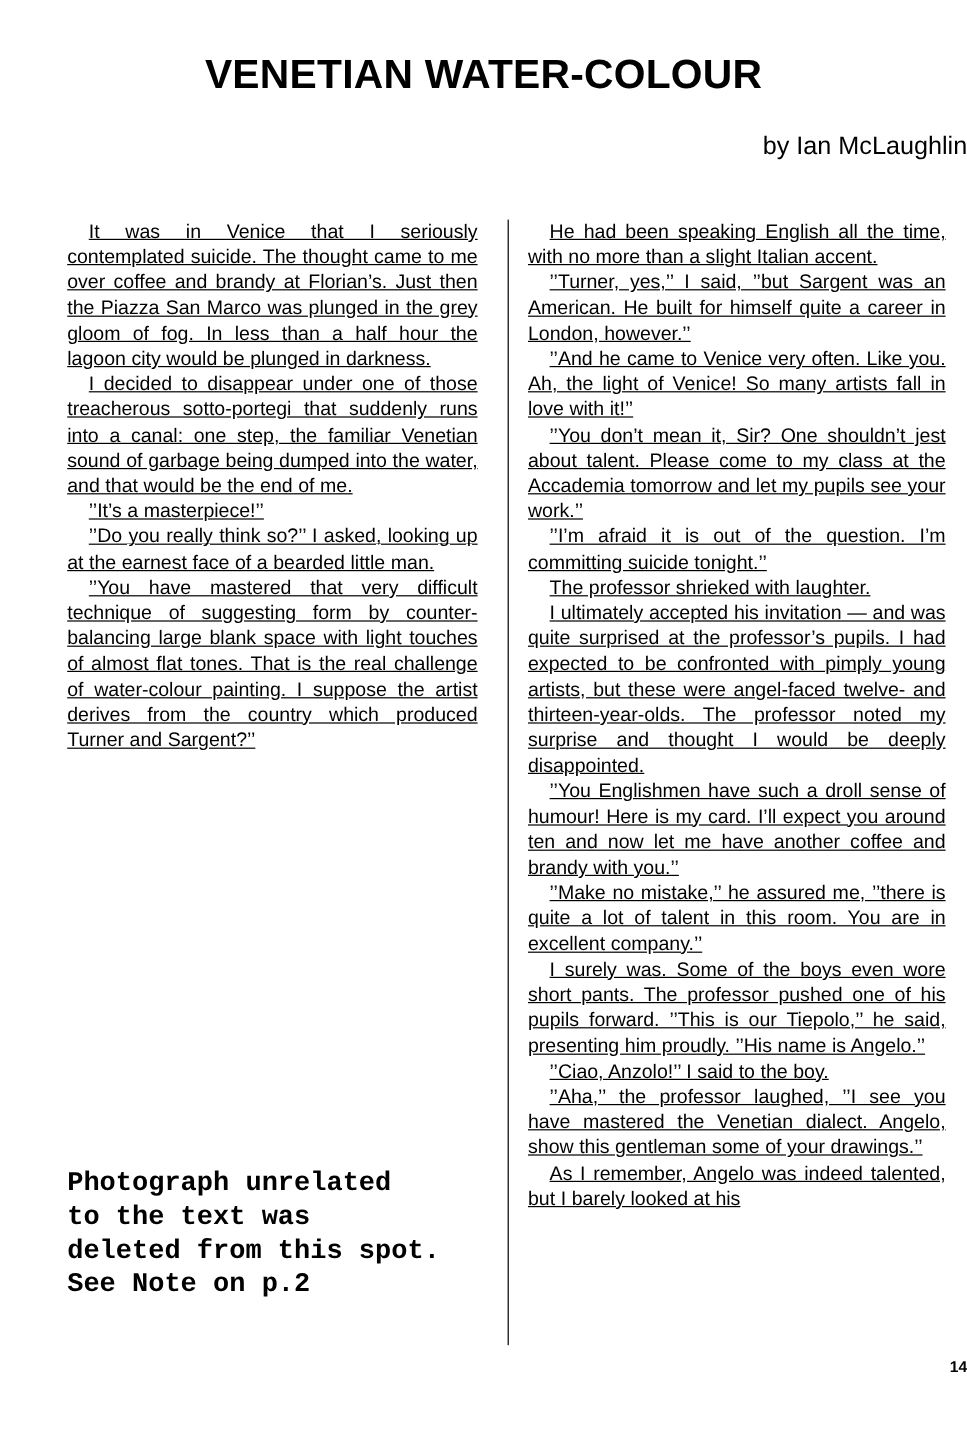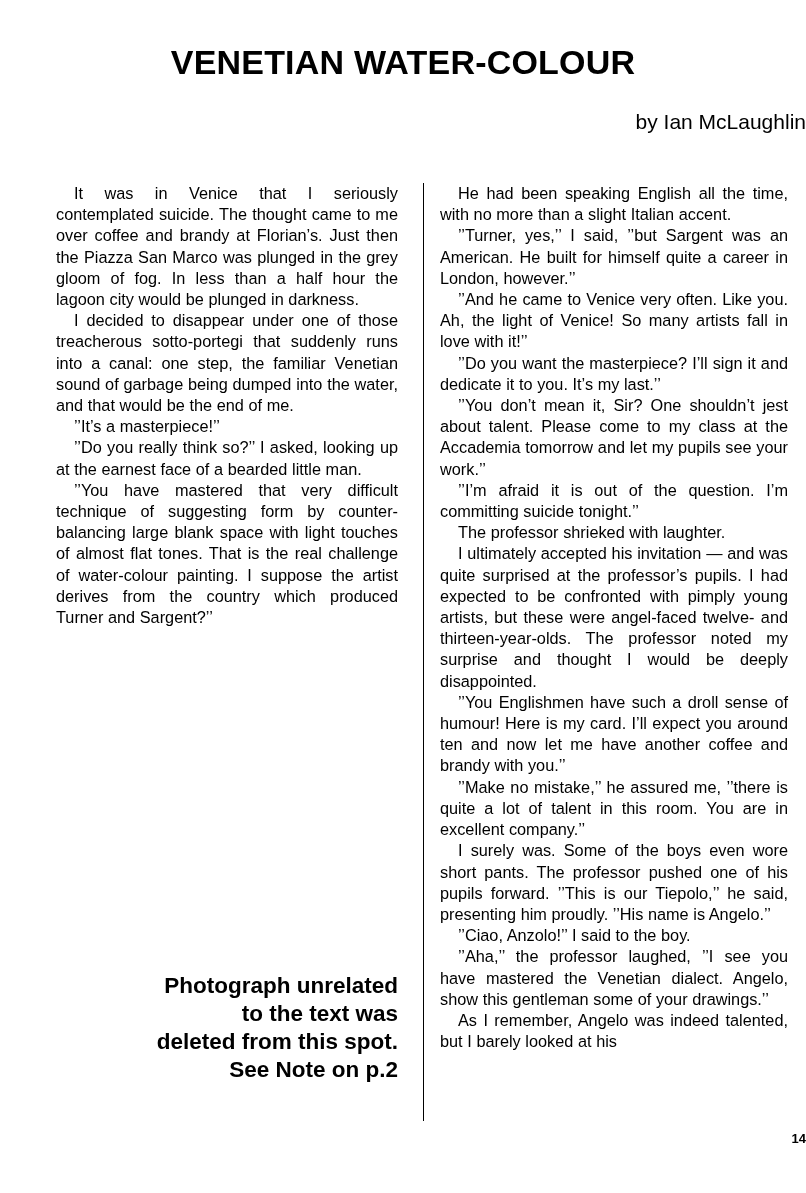--- a/index.html
+++ b/index.html
@@ -63,37 +63,38 @@
   
   .column {
     position: absolute;
     top: 183px;
     width: 342px;
     font-size: 16.3px;
     line-height: 21.2px;
     text-align: justify;
     text-justify: inter-word;
     word-spacing: 0.1px;
+    text-decoration: underline;
   }
   .column-left  { left: 56px; }
   .column-right { left: 440px; width: 348px; }
 
   .column p {
     margin: 0;
     text-indent: 18px;
   }
 
   
   .photo-note {
     position: absolute;
     left: 56px;
     width: 342px;
     top: 972px;
-    text-align: right;
-    font-family: Liberation Sans, sans-serif;
+    text-align: left;
+    font-family: Liberation Mono, monospace;
     font-weight: bold;
     font-size: 22.5px;
     line-height: 28px;
   }
   .photo-note div { white-space: nowrap; }
 
   
   .folio {
     position: absolute;
     left: 0;
@@ -122,21 +123,20 @@
     <p>I decided to disappear under one of those treacherous sotto-portegi that suddenly runs into a canal: one step, the familiar Venetian sound of garbage being dumped into the water, and that would be the end of me.</p>
     <p>’’It’s a masterpiece!’’</p>
     <p>’’Do you really think so?’’ I asked, looking up at the earnest face of a bearded little man.</p>
     <p>’’You have mastered that very difficult technique of suggesting form by counter-balancing large blank space with light touches of almost flat tones. That is the real challenge of water-colour painting. I suppose the artist derives from the country which produced Turner and Sargent?’’</p>
   </div>
 
   <div class="column column-right">
     <p>He had been speaking English all the time, with no more than a slight Italian accent.</p>
     <p>’’Turner, yes,’’ I said, ’’but Sargent was an American. He built for himself quite a career in London, however.’’</p>
     <p>’’And he came to Venice very often. Like you. Ah, the light of Venice! So many artists fall in love with it!’’</p>
-    <p>’’Do you want the masterpiece? I’ll sign it and dedicate it to you. It’s my last.’’</p>
     <p>’’You don’t mean it, Sir? One shouldn’t jest about talent. Please come to my class at the Accademia tomorrow and let my pupils see your work.’’</p>
     <p>’’I’m afraid it is out of the question. I’m committing suicide tonight.’’</p>
     <p>The professor shrieked with laughter.</p>
     <p>I ultimately accepted his invitation — and was quite surprised at the professor’s pupils. I had expected to be confronted with pimply young artists, but these were angel-faced twelve- and thirteen-year-olds. The professor noted my surprise and thought I would be deeply disappointed.</p>
     <p>’’You Englishmen have such a droll sense of humour! Here is my card. I’ll expect you around ten and now let me have another coffee and brandy with you.’’</p>
     <p>’’Make no mistake,’’ he assured me, ’’there is quite a lot of talent in this room. You are in excellent company.’’</p>
     <p>I surely was. Some of the boys even wore short pants. The professor pushed one of his pupils forward. ’’This is our Tiepolo,’’ he said, presenting him proudly. ’’His name is Angelo.’’</p>
     <p>’’Ciao, Anzolo!’’ I said to the boy.</p>
     <p>’’Aha,’’ the professor laughed, ’’I see you have mastered the Venetian dialect. Angelo, show this gentleman some of your drawings.’’</p>
     <p>As I remember, Angelo was indeed talented, but I barely looked at his</p>

